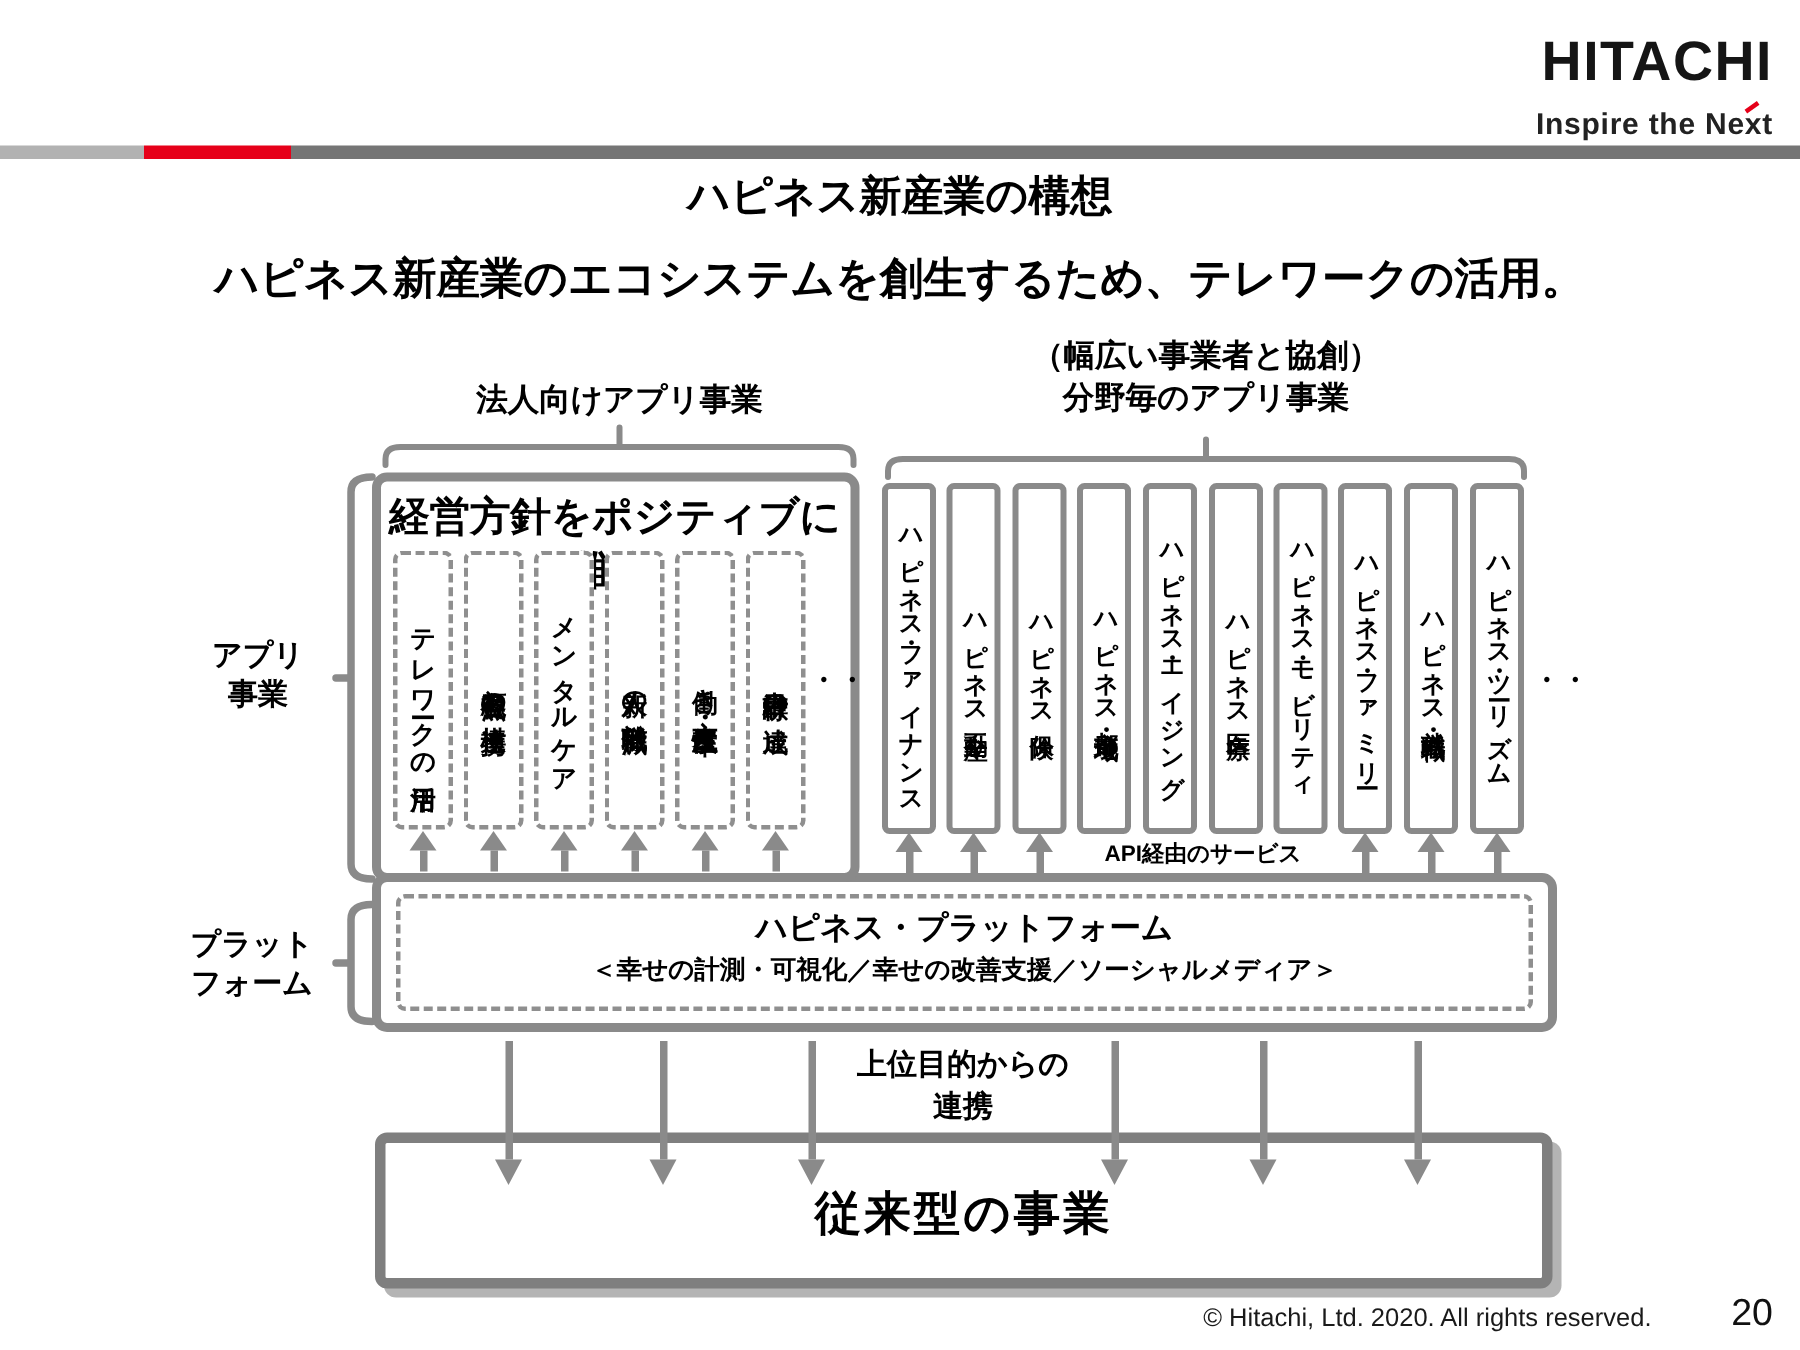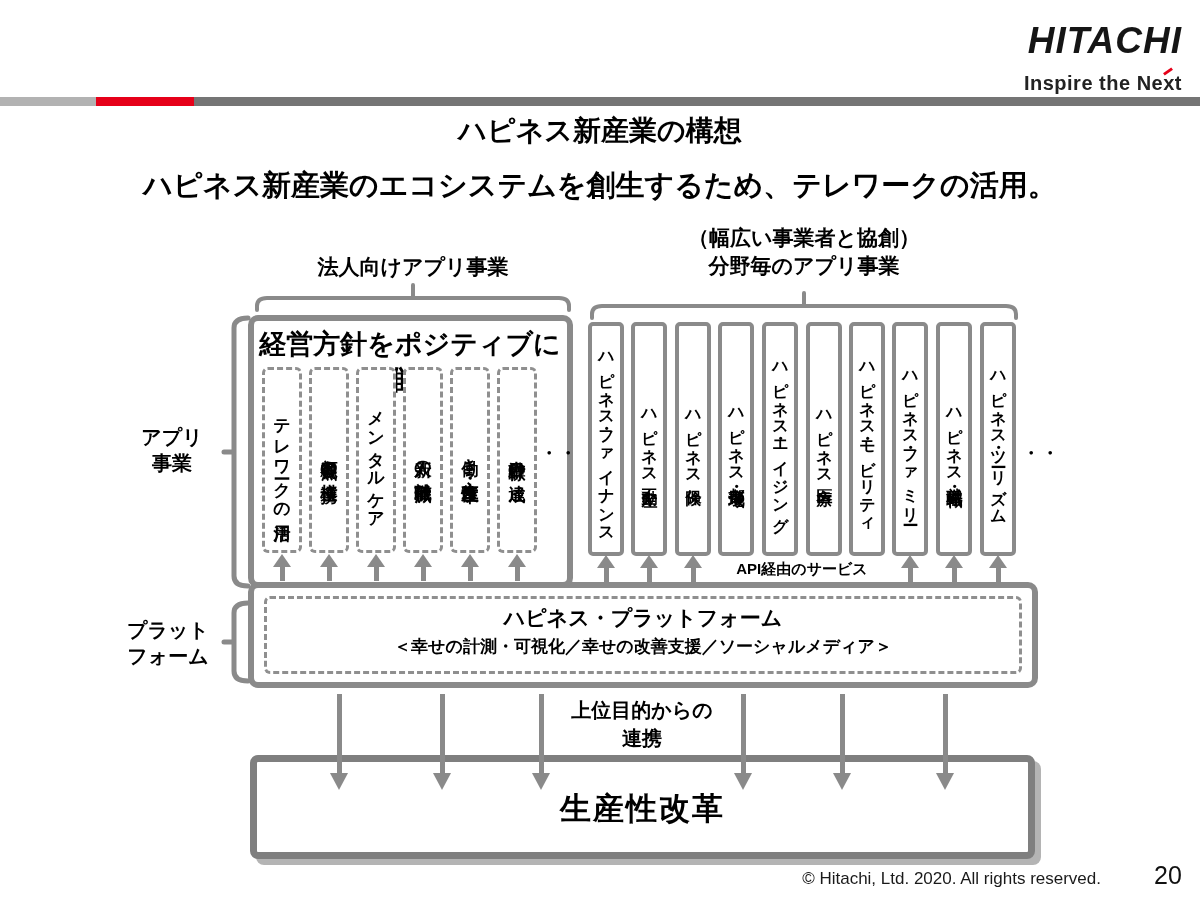--- a/index.html
+++ b/index.html
@@ -5,21 +5,21 @@
   * { box-sizing: border-box; margin: 0; padding: 0; }
   body { background: #e9e9e9; font-family: "Liberation Sans", sans-serif; }
   .canvas {
     position: relative; width: 1200px; height: 900px;
     background: #ffffff; overflow: hidden; margin: 0 auto;
     font-family: "Liberation Sans", sans-serif; color: #000;
   }
 
   
   .logo-block { position: absolute; top: 22px; right: 18px; text-align: right; }
-  .logo-main { font-size: 37px; font-weight: 800; letter-spacing: 1px; color: #151515; line-height: 1.05; font-style: italic; }
+  .logo-main { font-size: 37px; font-weight: 800; letter-spacing: 1px; color: #151515; line-height: 1.05; }
   .logo-tagline { position: relative; display: inline-block; font-size: 20px; font-weight: 700; letter-spacing: 0.5px; color: #222; margin-top: 11px; }
   .x-accent { position: absolute; right: 9px; top: -2px; width: 10px; height: 3px; background: #e60019; transform: rotate(-35deg); }
   .bar-seg { position: absolute; top: 97px; height: 9px; }
 
   
   .slide-title { position: absolute; left: 0; top: 112px; width: 1200px; text-align: center; font-size: 28px; font-weight: 700; }
   .slide-subtitle { position: absolute; left: 0; top: 166px; width: 1200px; text-align: center; font-size: 29px; font-weight: 700; }
 
   
   .bracket-label { position: absolute; text-align: center; font-size: 21px; font-weight: 700; line-height: 28px; }
@@ -225,21 +225,21 @@
   <div class="arrow-up" style="left:989px; top:555px;">
       <div class="head"></div>
       <div class="shaft"></div>
     </div>
 
   <div class="platform-dashed"></div>
   <div class="platform-title">ハピネス・プラットフォーム</div>
   <div class="platform-sub">＜幸せの計測・可視化／幸せの改善支援／ソーシャルメディア＞</div>
 
   <div class="legacy-box"></div>
-  <div class="legacy-label">生産性改革</div>
+  <div class="legacy-label">従来型の事業</div>
 
   <div class="arrow-down" style="left:330px; top:694px;">
       <div class="shaft"></div>
       <div class="head"></div>
     </div>
   <div class="arrow-down" style="left:433px; top:694px;">
       <div class="shaft"></div>
       <div class="head"></div>
     </div>
   <div class="arrow-down" style="left:532px; top:694px;">

